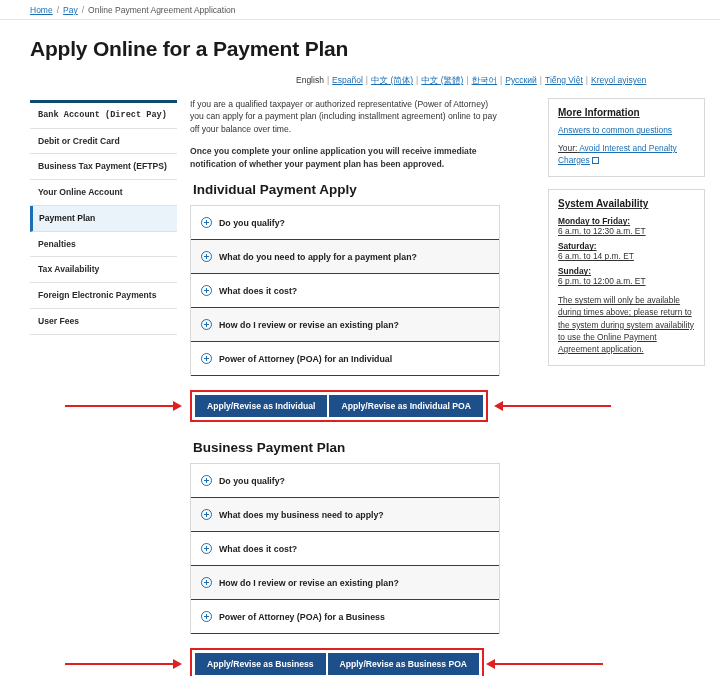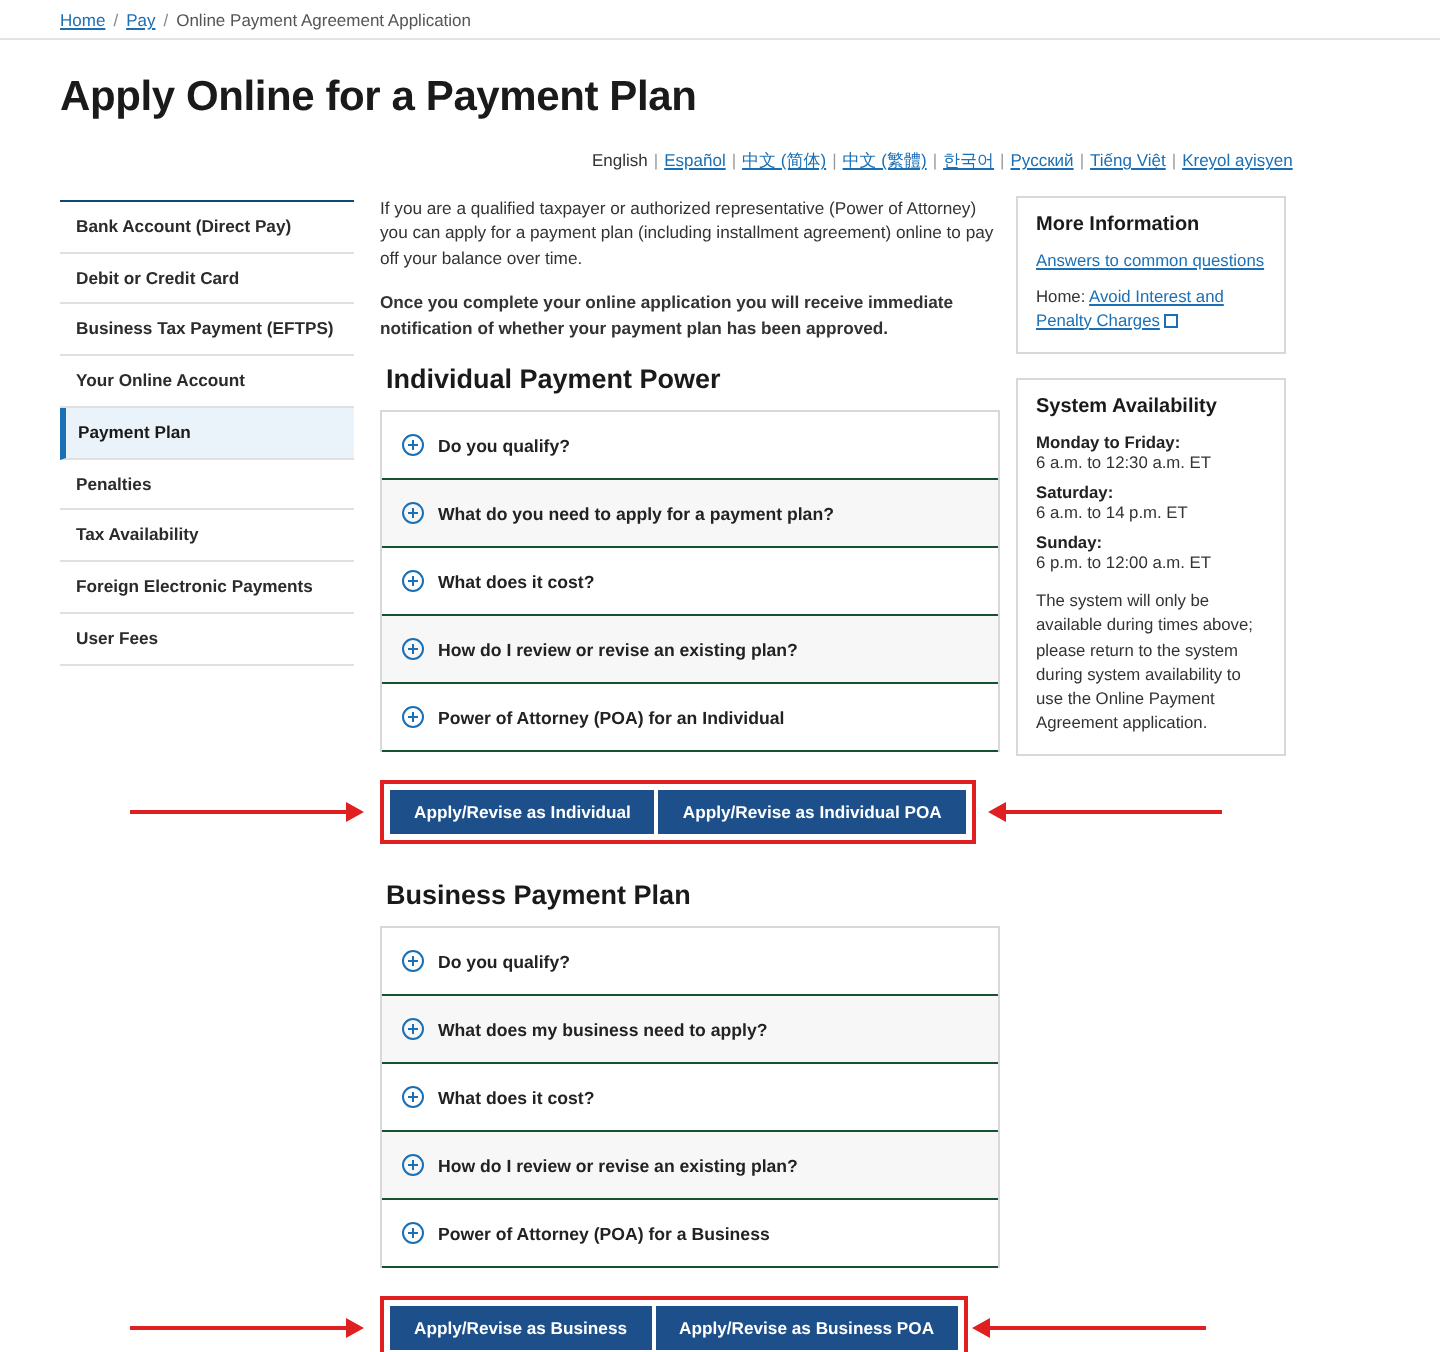--- a/index.html
+++ b/index.html
@@ -54,21 +54,21 @@
     width: 147px;
   }
   .nav-item {
     font-size: 8.6px;
     font-weight: bold;
     color: #2b2b2b;
     padding: 7px 4px 7px 8px;
     border-bottom: 1px solid #e0e0e0;
     line-height: 1.25;
   }
-  .nav-item.first { border-top: 1px solid #0c4a6e; }
+  .nav-item.first { border-top: 3px solid #0c4a6e; font-family: Liberation Mono, monospace; }
   .nav-item.active {
     background: #eaf3f9;
     border-left: 3px solid #1a6fb5;
     padding-left: 6px;
     color: #1a1a1a;
   }
 
   
   .main {
     position: absolute;
@@ -164,22 +164,23 @@
     width: 0; height: 0;
     border-top: 5px solid transparent;
     border-bottom: 5px solid transparent;
   }
   .arrow.right::after { right: -9px; border-left: 9px solid #e02020; }
   .arrow.left::after { left: -9px; border-right: 9px solid #e02020; }
 
   
   .sidebar {
     position: absolute;
-    left: 508px; top: 98px;
-    width: 135px;
+    left: 548px; top: 98px;
+    width: 157px;
+    text-decoration: underline;
   }
   .side-card {
     border: 1px solid #d8d8d8;
     background: #fff;
     padding: 8px 9px 10px 9px;
     margin-bottom: 12px;
   }
   .side-title {
     font-size: 10px;
     font-weight: bold;
@@ -250,21 +251,21 @@
     <div class="nav-item"><span>Penalties</span></div>
     <div class="nav-item"><span>Tax Availability</span></div>
     <div class="nav-item"><span>Foreign Electronic Payments</span></div>
     <div class="nav-item"><span>User Fees</span></div>
   </nav>
 
   <main class="main">
     <p class="intro-p">If you are a qualified taxpayer or authorized representative (Power of Attorney) you can apply for a payment plan (including installment agreement) online to pay off your balance over time.</p>
     <p class="intro-p bold">Once you complete your online application you will receive immediate notification of whether your payment plan has been approved.</p>
 
-    <h2 class="section-title">Individual Payment Power</h2>
+    <h2 class="section-title">Individual Payment Apply</h2>
     <div class="accordion">
       <div class="acc-row">
         <span class="plus"></span>
         <span class="acc-label">Do you qualify?</span>
       </div>
       <div class="acc-row">
         <span class="plus"></span>
         <span class="acc-label">What do you need to apply for a payment plan?</span>
       </div>
       <div class="acc-row">
@@ -322,21 +323,21 @@
       </div>
       <div class="arrow left" style="left:305px; width:108px;"></div>
     </div>
   </main>
 
   <aside class="sidebar">
     <div class="side-card">
       <div class="side-title">More Information</div>
       <a href="#" class="side-link">Answers to common questions</a>
       <div class="side-text">
-        <span>Home:</span>
+        <span>Your:</span>
         <a href="#" class="lnk">Avoid Interest and Penalty Charges</a><span class="ext-icon"></span>
       </div>
     </div>
 
     <div class="side-card">
       <div class="side-title">System Availability</div>
 
       <div class="avail-day" style="margin-top:0;">Monday to Friday:</div>
       <div class="avail-time">6 a.m. to 12:30 a.m. ET</div>
 

